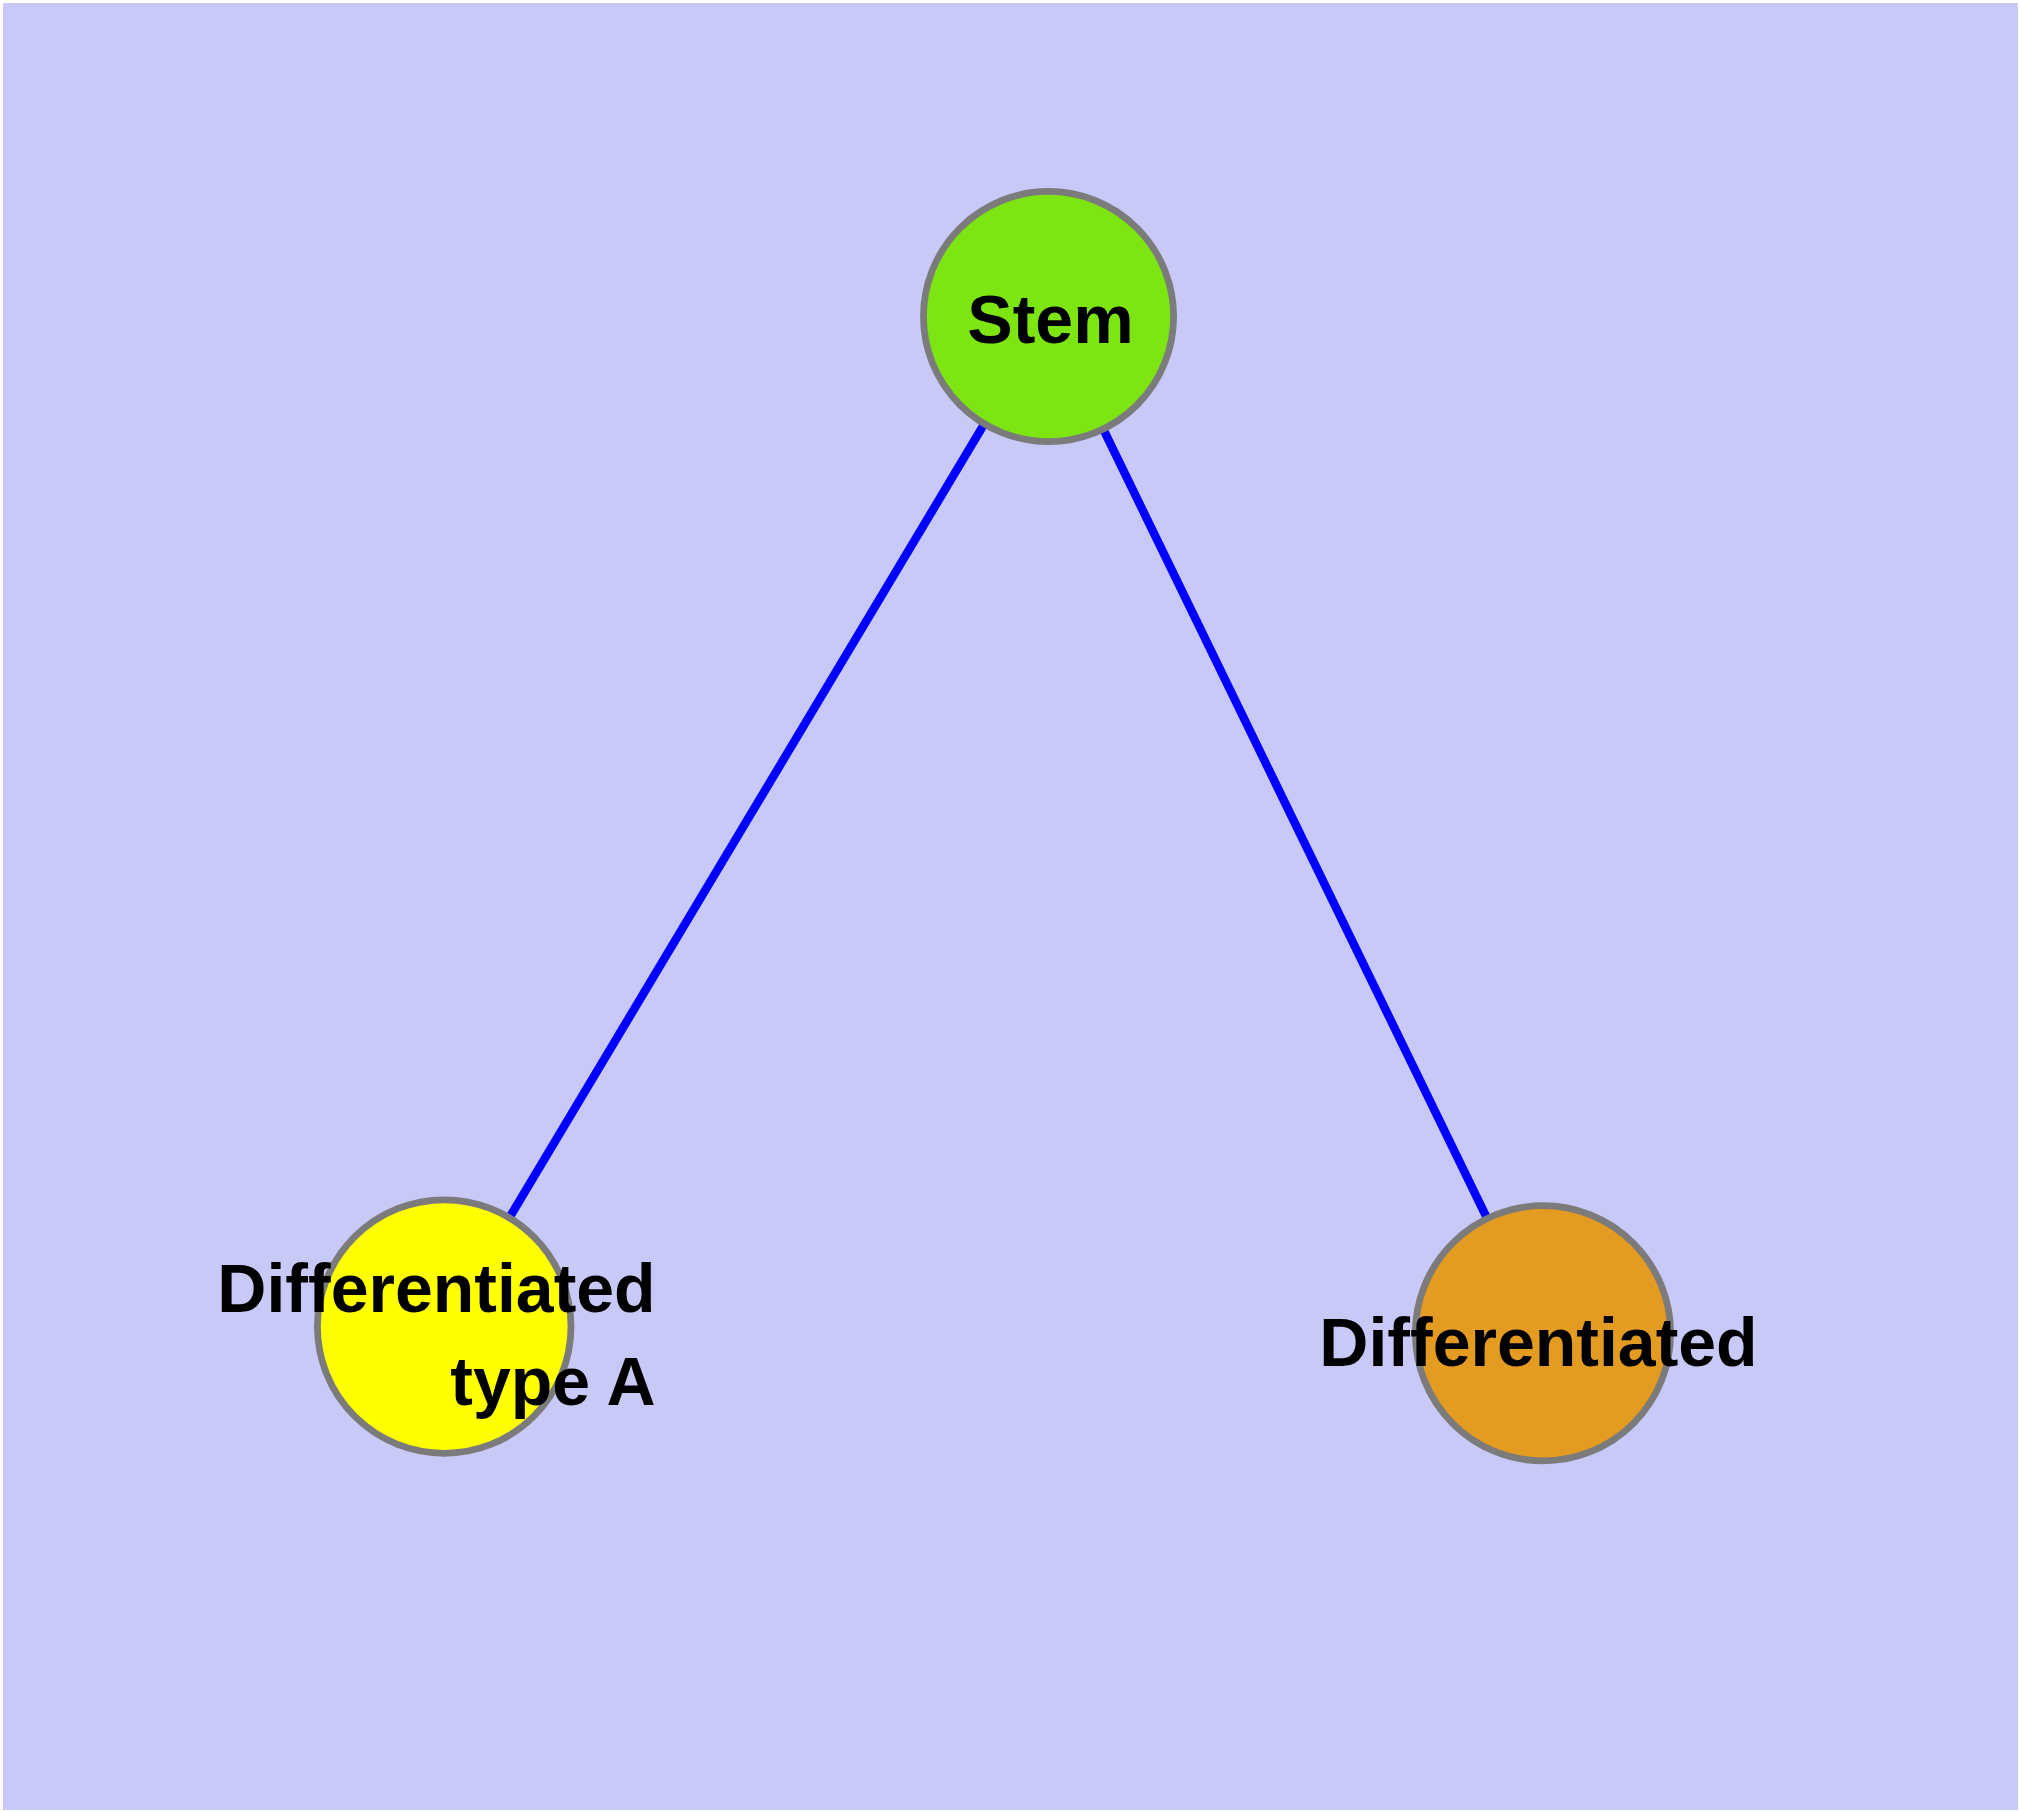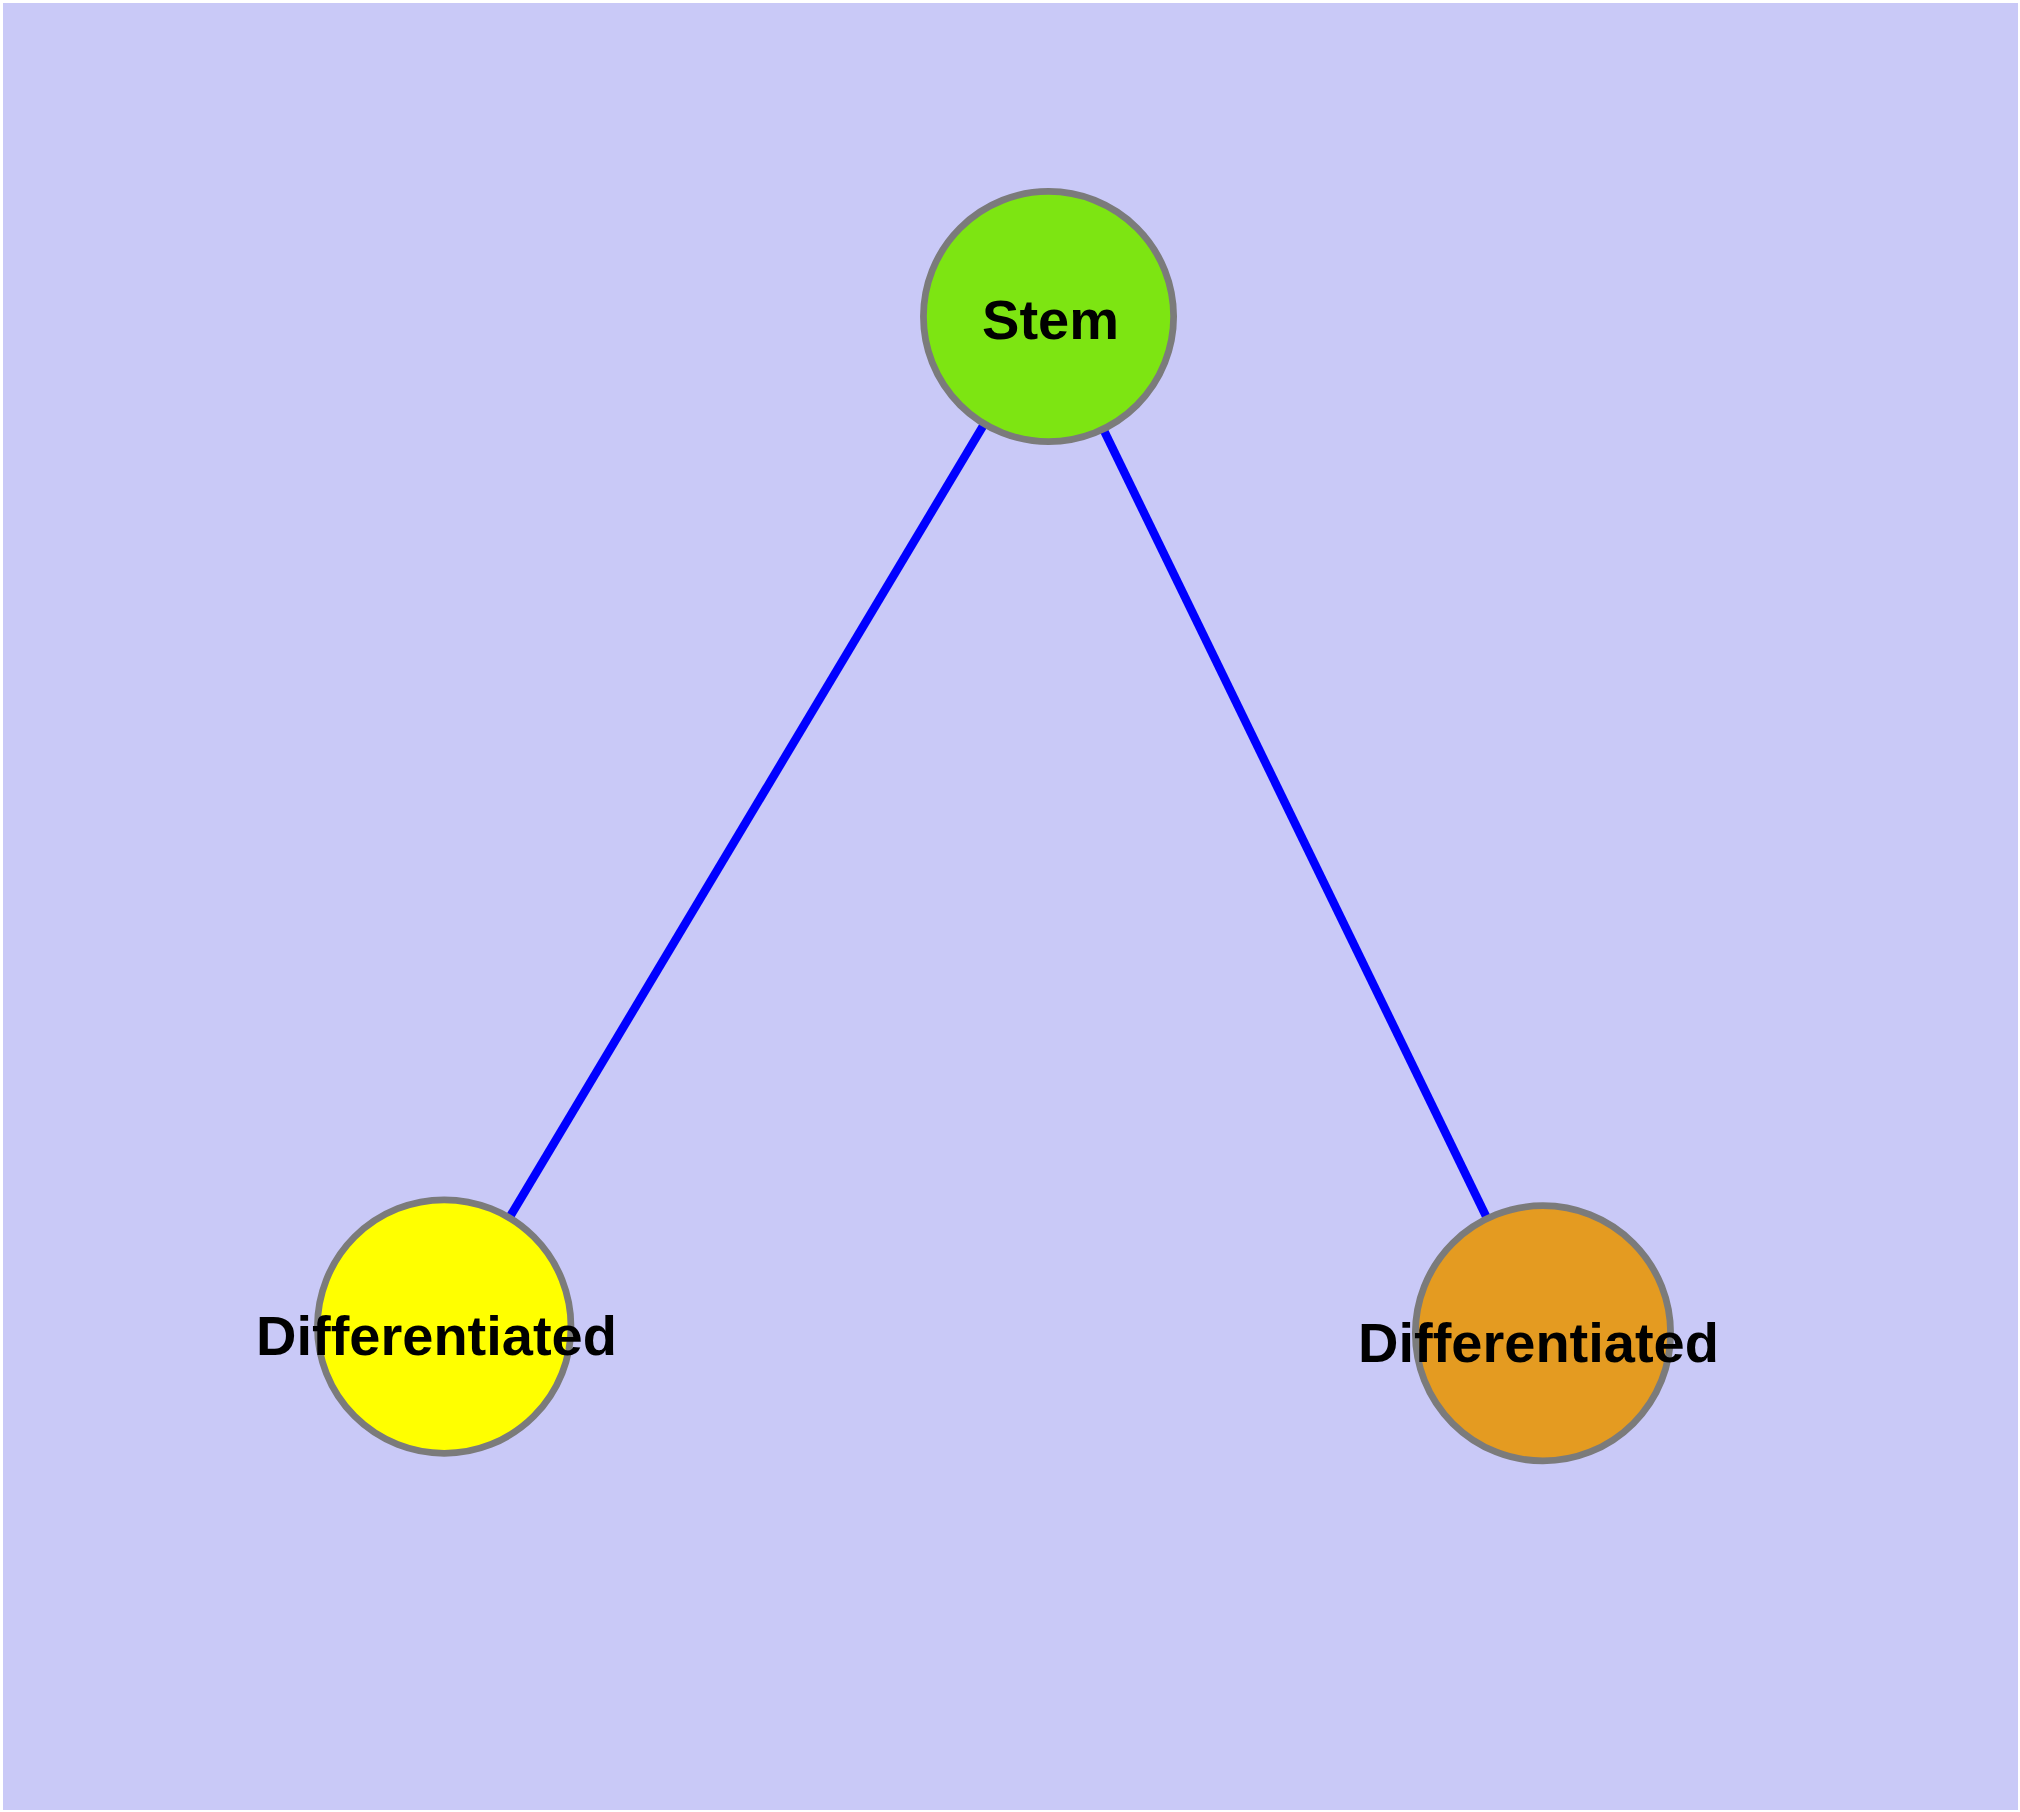--- a/index.html
+++ b/index.html
@@ -37,21 +37,21 @@
   }
   .node-circle {
     stroke: #7B7B7B;
     stroke-width: 8;
   }
   .node-label {
     position: absolute;
     transform: translate(-50%, -50%);
     text-align: right;
     color: #000000;
-    font-size: 56px;
+    font-size: 68px;
     font-weight: bold;
     line-height: 93px;
     white-space: nowrap;
     letter-spacing: 0px;
   }
 </style>
 </head>
 <body>
 
 <div id="page">
@@ -66,20 +66,21 @@
       <circle class="node-circle" cx="522" cy="1566" r="150" style="fill: rgb(255, 255, 0);"></circle>
       <circle class="node-circle" cx="1822" cy="1574" r="151" style="fill: rgb(228, 155, 33);"></circle>
     </svg>
 
     <div class="node-label" style="left:1048px; top:316px;">
       <span>Stem</span>
     </div>
 
     <div class="node-label" style="left:434px; top:1332px;">
       <div>Differentiated</div>
+      <div>type A</div>
     </div>
 
     <div class="node-label" style="left:1536px; top:1339px;">
       <div>Differentiated</div>
     </div>
 
   </div>
 </div>
 
 

